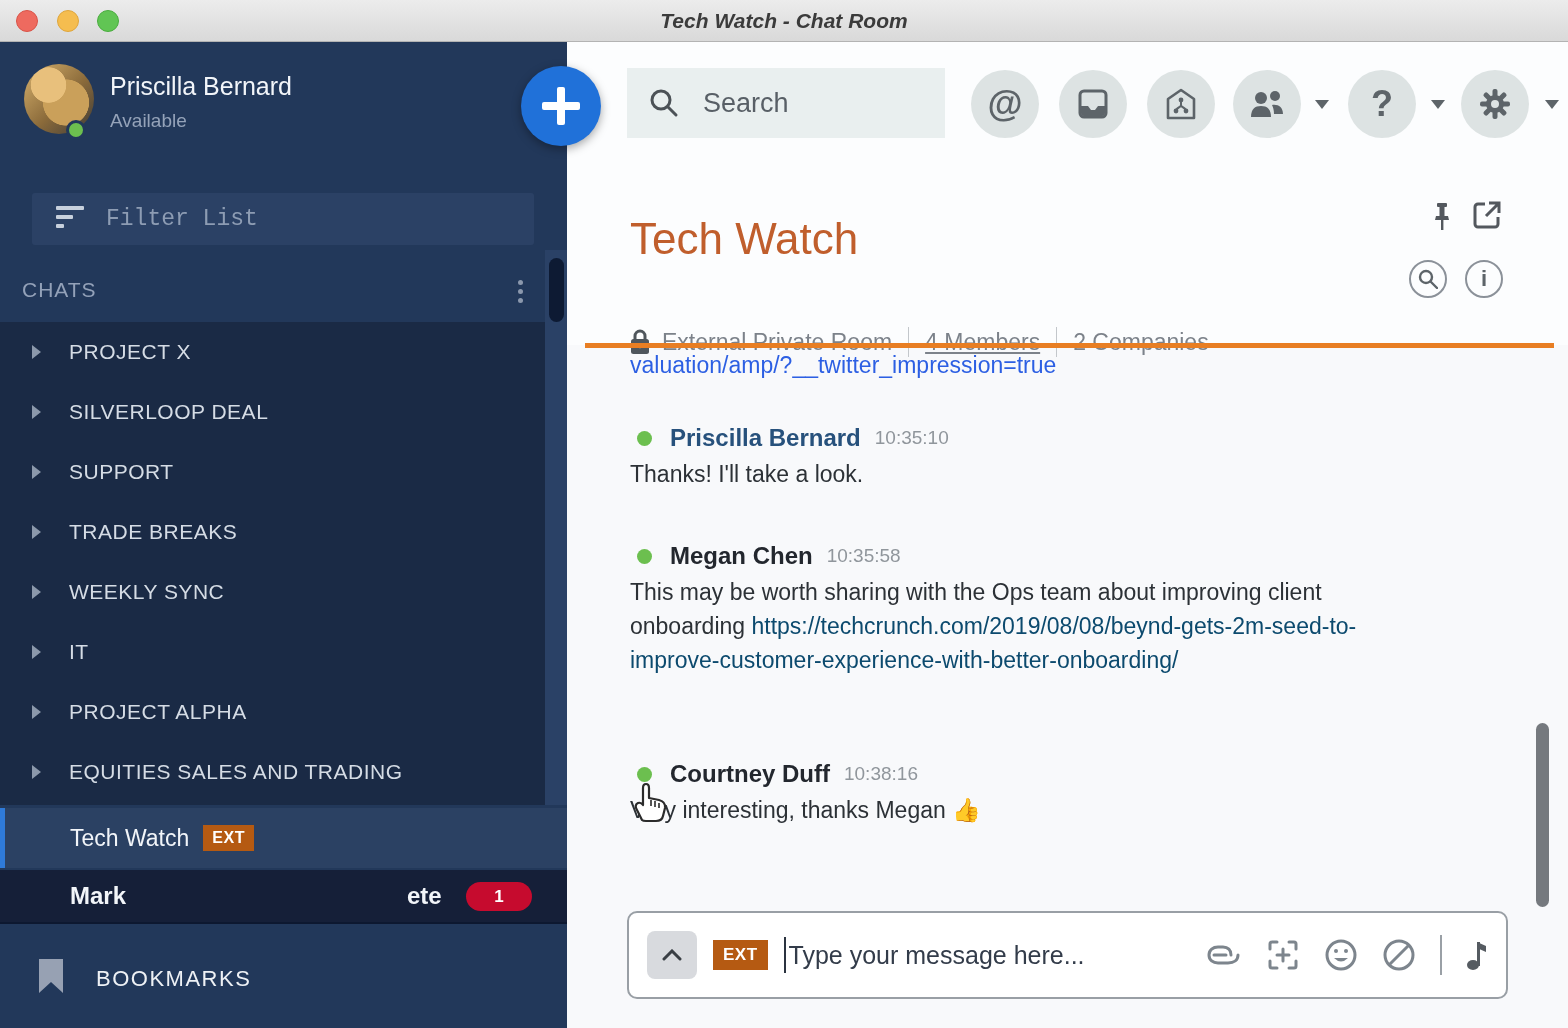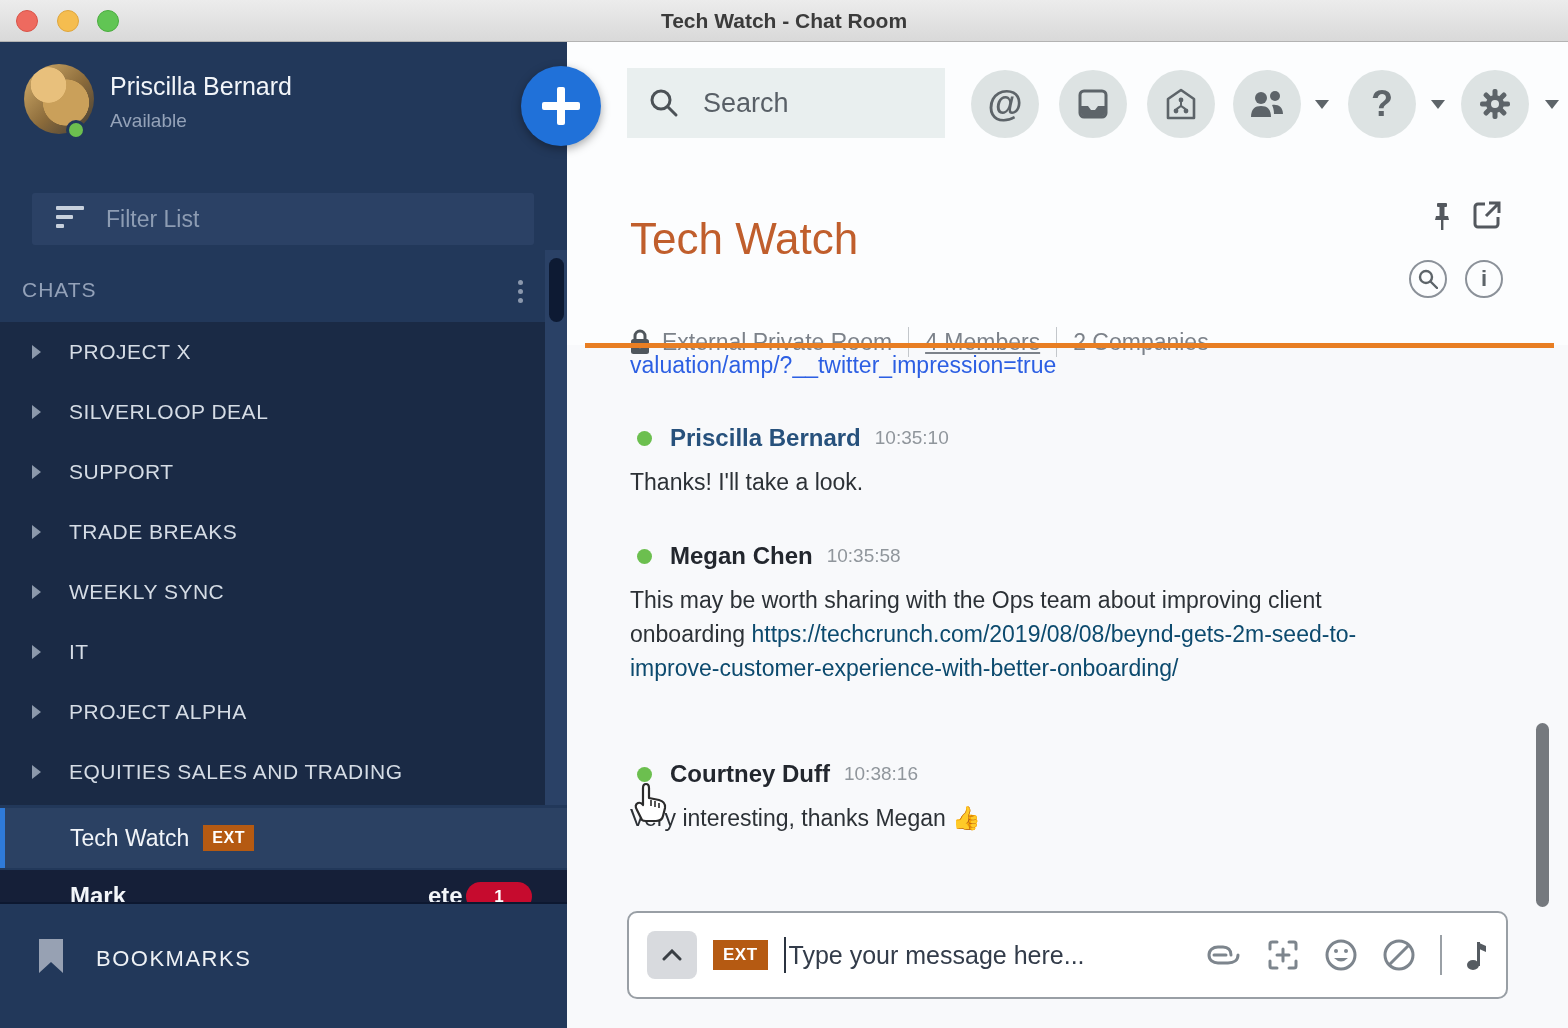--- a/index.html
+++ b/index.html
@@ -11,21 +11,21 @@
   }
 
   
   .titlebar {
     position:absolute; left:0; top:0; width:1568px; height:42px;
     background:linear-gradient(#ececec,#d9d9d9);
     border-bottom:1px solid #b3b3b3;
   }
   .titlebar .title {
     position:absolute; left:0; right:0; top:0; height:42px;
-    text-align:center; line-height:42px; font-size:21px; font-weight:bold; color:#3b3b3b;
+    text-align:center; line-height:42px; font-size:21px; font-weight:bold; color:#3b3b3b;font-style:italic;
   }
   .tl { position:absolute; top:10px; width:22px; height:22px; border-radius:50%; }
   .tl.red    { left:16px;  background:#ee6a5f; border:1px solid #d95348; }
   .tl.yellow { left:57px;  background:#f5bd4f; border:1px solid #dfa63c; }
   .tl.green  { left:97px;  background:#61c554; border:1px solid #4aad3f; }
 
   
   .sidebar {
     position:absolute; left:0; top:42px; width:567px; height:986px;
     background:#22385a; color:#d5dce5; overflow:hidden;
@@ -46,21 +46,21 @@
 
   .filter-box {
     position:absolute; left:32px; top:151px; width:502px; height:52px;
     background:#2b4165; border-radius:3px; display:flex; align-items:center;
   }
   .filter-icon { margin-left:24px; width:28px; }
   .filter-icon div { background:#c7d0dd; height:4px; margin-bottom:5px; border-radius:1px; }
   .filter-icon .f1 { width:28px; } .filter-icon .f2 { width:17px; } .filter-icon .f3 { width:8px; }
   .filter-box input {
     background:transparent; border:none; outline:none; margin-left:20px;
-    font-family:Liberation Sans, sans-serif; font-size:23px; color:#c7d0dd; width:400px;
+    font-family:Liberation Mono, monospace; font-size:23px; color:#c7d0dd; width:400px;
   }
   .filter-box input::placeholder { color:#8d9cb3; }
 
   .chats-header { position:absolute; left:0; top:226px; width:567px; height:48px; }
   .chats-label { position:absolute; left:22px; top:10px; font-size:21px; letter-spacing:1px; color:#93a1b8; }
   .kebab { position:absolute; left:510px; top:8px; width:20px; height:34px; cursor:pointer; }
   .kebab i { display:block; width:5px; height:5px; border-radius:50%; background:#8b98ad; margin:4px auto; }
 
   .chat-list {
     position:absolute; left:0; top:280px; width:567px; height:483px; background:#1a2a45;
@@ -89,34 +89,34 @@
     display:inline-block; margin-left:14px; padding:4px 9px; border-radius:0;
     background:#b55a12; color:#fff; font-size:16px; font-weight:bold; letter-spacing:0.5px;
   }
 
   .obscured-row {
     position:absolute; left:0; top:828px; width:567px; height:52px; background:#151f38;
     display:flex; align-items:center;
   }
   .obscured-row .frag { font-size:24px; font-weight:bold; color:#f2f5f9; }
   .obscured-row .frag.pre { margin-left:70px; }
-  .obscured-row .frag.suf { position:absolute; left:428px;text-align:center; }
+  .obscured-row .frag.suf { position:absolute; left:407px;text-align:center; }
   .unread-badge {
     position:absolute; left:466px; top:12px; width:66px; height:29px; border-radius:15px;
     background:#c60b2e; color:#fff; font-size:17px; font-weight:bold;
     display:flex; align-items:center; justify-content:center;
   }
   .tooltip-pill {
     position:absolute; left:133px; top:834px; width:285px; height:45px; border-radius:23px;
     background:#2d73d2; color:#fff; font-size:21px; font-weight:bold;
     display:flex; align-items:center; justify-content:center; z-index:5;
   }
 
   .bookmarks {
-    position:absolute; left:0; top:860px; width:567px; height:106px;
+    position:absolute; left:0; top:880px; width:567px; height:106px;
     background:#22385a; border-top:2px solid #0d1830;
   }
   .bookmarks .bk-icon { position:absolute; left:38px; top:34px; }
   .bookmarks .bk-label { position:absolute; left:96px; top:42px; font-size:22px; letter-spacing:1.5px; color:#eef1f5; }
 
   
   .fab {
     position:absolute; left:521px; top:66px; width:80px; height:80px; border-radius:50%;
     background:#2071d9; box-shadow:0 3px 10px rgba(0,0,0,0.35); z-index:10; cursor:pointer;
   }
@@ -163,21 +163,21 @@
 
   .orange-rule { position:absolute; left:18px; top:301px; width:969px; height:5px; background:#e87e23; }
 
   
   .msg { position:absolute; left:63px; width:800px; }
   .msg-head { display:flex; align-items:center; padding-left:7px; }
   .p-dot { width:15px; height:15px; border-radius:50%; background:#6cbf4f; }
   .sender { margin-left:18px; font-size:24px; font-weight:bold; color:#23272e; cursor:pointer; }
   .sender.self { color:#27517c; }
   .time { margin-left:14px; font-size:19px; color:#90969c; }
-  .msg-body { margin-top:13px; font-size:23px; line-height:34px; color:#2c3136; }
+  .msg-body { margin-top:5px; font-size:23px; line-height:34px; color:#2c3136; }
   .link { color:#0c4a6e; cursor:pointer; }
   .frag-link { position:absolute; left:63px; top:310px; font-size:23px; color:#2c5fe3; cursor:pointer; }
 
   .main-scroll-thumb {
     position:absolute; left:969px; top:681px; width:13px; height:184px; border-radius:7px; background:#75797e;
   }
 
   
   .composer {
     position:absolute; left:60px; top:869px; width:881px; height:88px; background:#fff;

